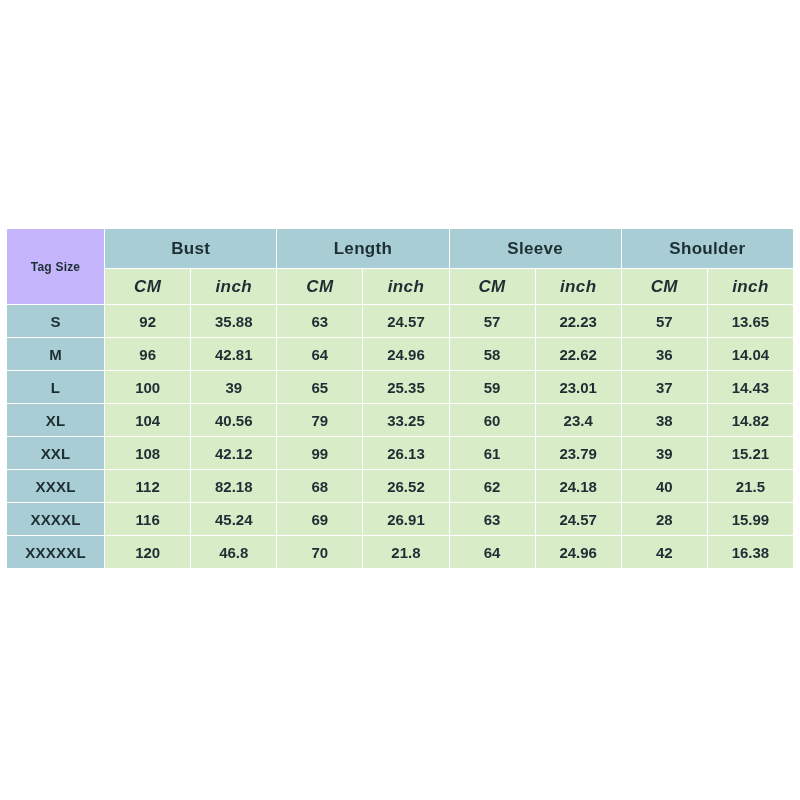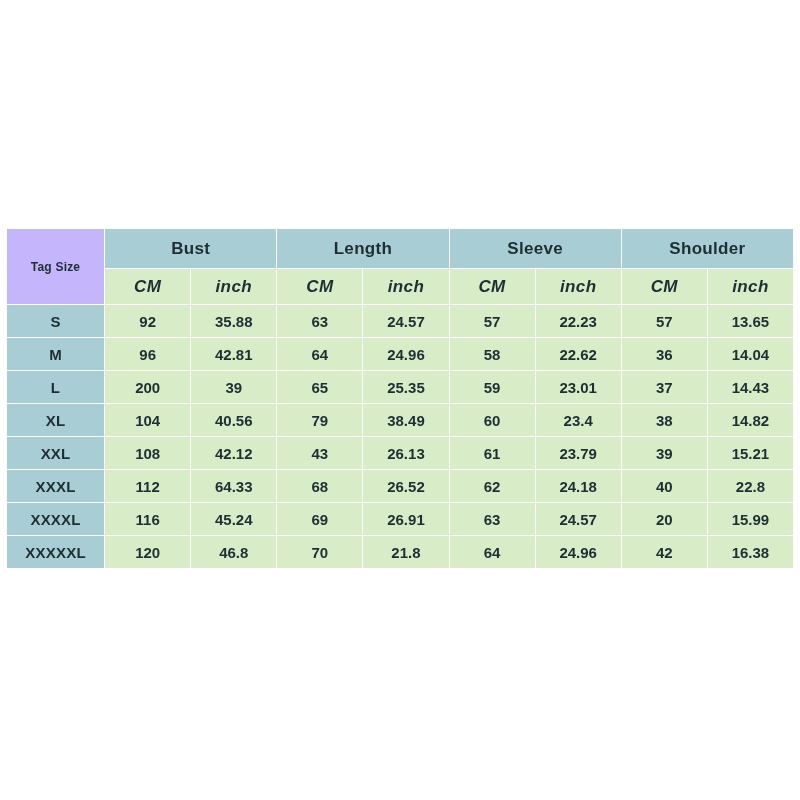--- a/index.html
+++ b/index.html
@@ -133,71 +133,71 @@
         <td>42.81</td>
         <td>64</td>
         <td>24.96</td>
         <td>58</td>
         <td>22.62</td>
         <td>36</td>
         <td>14.04</td>
       </tr>
       <tr class="data-row">
         <td class="size-label">L</td>
-        <td>200</td>
+        <td>100</td>
         <td>39</td>
         <td>65</td>
         <td>25.35</td>
         <td>59</td>
         <td>23.01</td>
         <td>37</td>
         <td>14.43</td>
       </tr>
       <tr class="data-row">
         <td class="size-label">XL</td>
         <td>104</td>
         <td>40.56</td>
         <td>79</td>
-        <td>38.49</td>
+        <td>33.25</td>
         <td>60</td>
         <td>23.4</td>
         <td>38</td>
         <td>14.82</td>
       </tr>
       <tr class="data-row">
         <td class="size-label">XXL</td>
         <td>108</td>
         <td>42.12</td>
-        <td>43</td>
+        <td>99</td>
         <td>26.13</td>
         <td>61</td>
         <td>23.79</td>
         <td>39</td>
         <td>15.21</td>
       </tr>
       <tr class="data-row">
         <td class="size-label">XXXL</td>
         <td>112</td>
-        <td>64.33</td>
+        <td>82.18</td>
         <td>68</td>
         <td>26.52</td>
         <td>62</td>
         <td>24.18</td>
         <td>40</td>
-        <td>22.8</td>
+        <td>21.5</td>
       </tr>
       <tr class="data-row">
         <td class="size-label">XXXXL</td>
         <td>116</td>
         <td>45.24</td>
         <td>69</td>
         <td>26.91</td>
         <td>63</td>
         <td>24.57</td>
-        <td>20</td>
+        <td>28</td>
         <td>15.99</td>
       </tr>
       <tr class="data-row">
         <td class="size-label">XXXXXL</td>
         <td>120</td>
         <td>46.8</td>
         <td>70</td>
         <td>21.8</td>
         <td>64</td>
         <td>24.96</td>

